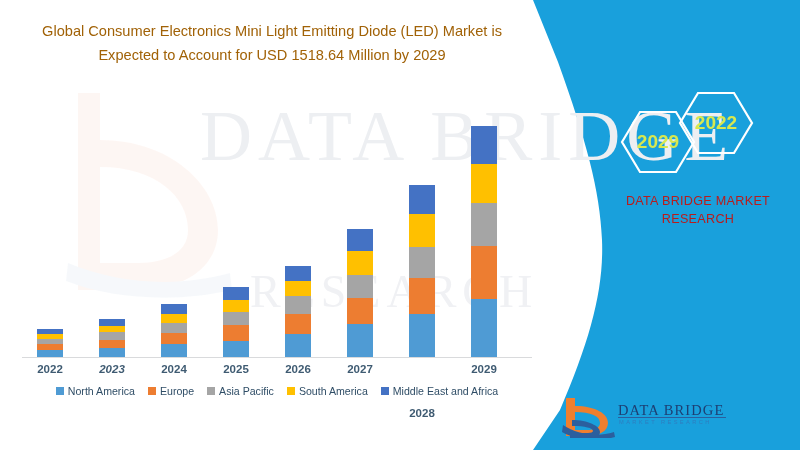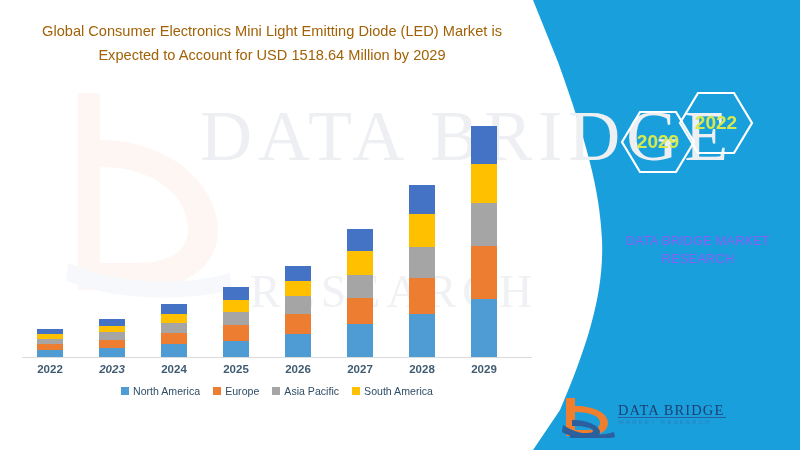--- a/index.html
+++ b/index.html
@@ -143,23 +143,22 @@
     left: 600px; top: 90px;
     width: 190px; height: 100px;
   }
   #hex-caption {
     position: absolute;
     left: 600px; top: 193px;
     width: 196px;
     text-align: center;
     font-size: 12.6px;
     line-height: 1.42;
-    color: #8b5cf6;
+    color: #b91c1c;
     letter-spacing: .3px;
-    margin-top: 40px;
   }
 
   
   #brand-logo {
     position: absolute;
     left: 562px; top: 396px;
     width: 190px; height: 42px;
   }
   #brand-name {
     position: absolute;
@@ -277,20 +276,24 @@
         <span class="legend-swatch" style="background: rgb(237, 125, 49);"></span>
         <span>Europe</span>
       </div>
       <div class="legend-item">
         <span class="legend-swatch" style="background: rgb(165, 165, 165);"></span>
         <span>Asia Pacific</span>
       </div>
       <div class="legend-item">
         <span class="legend-swatch" style="background: rgb(255, 192, 0);"></span>
         <span>South America</span>
+      </div>
+      <div class="legend-item">
+        <span class="legend-swatch" style="background: rgb(68, 114, 196);"></span>
+        <span>Middle East and Africa</span>
       </div>
     </div>
 
 
 
   <svg id="hexes" viewBox="0 0 190 100">
 
     <polygon points="22,52 40,22 76,22 94,52 76,82 40,82" fill="none" stroke="#ffffff" stroke-width="2.2"></polygon>
     <text x="58" y="58" text-anchor="middle" font-family="Liberation Sans, sans-serif" font-size="19" font-weight="bold" fill="#d8e84f">2029</text>
 
@@ -311,15 +314,15 @@
   <div id="brand-rule"></div>
   <div id="brand-name">DATA BRIDGE</div>
   <div id="brand-sub">MARKET RESEARCH</div>
 
 <div class="tick-label" style="left: 19px;">2022</div>
     <div class="tick-label" style="left: 81px; font-style: italic;">2023</div>
     <div class="tick-label" style="left: 143px;">2024</div>
     <div class="tick-label" style="left: 205px;">2025</div>
     <div class="tick-label" style="left: 267px;">2026</div>
     <div class="tick-label" style="left: 329px;">2027</div>
-    <div class="tick-label" style="left: 391px;">2028</div>
+    <div class="tick-label" style="left: 391px; margin-top: 44px;">2028</div>
     <div class="tick-label" style="left: 453px;">2029</div>
   </div>
 
 </body></html>

